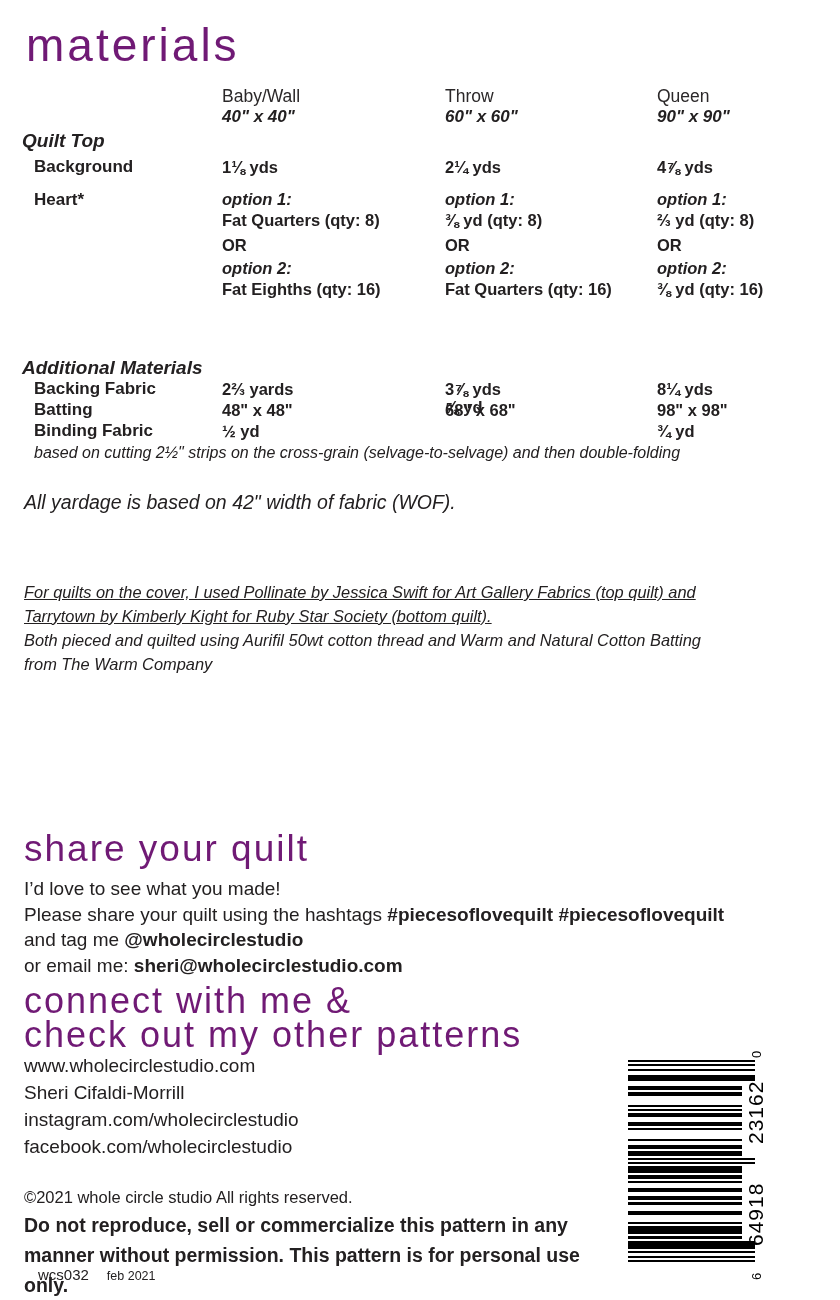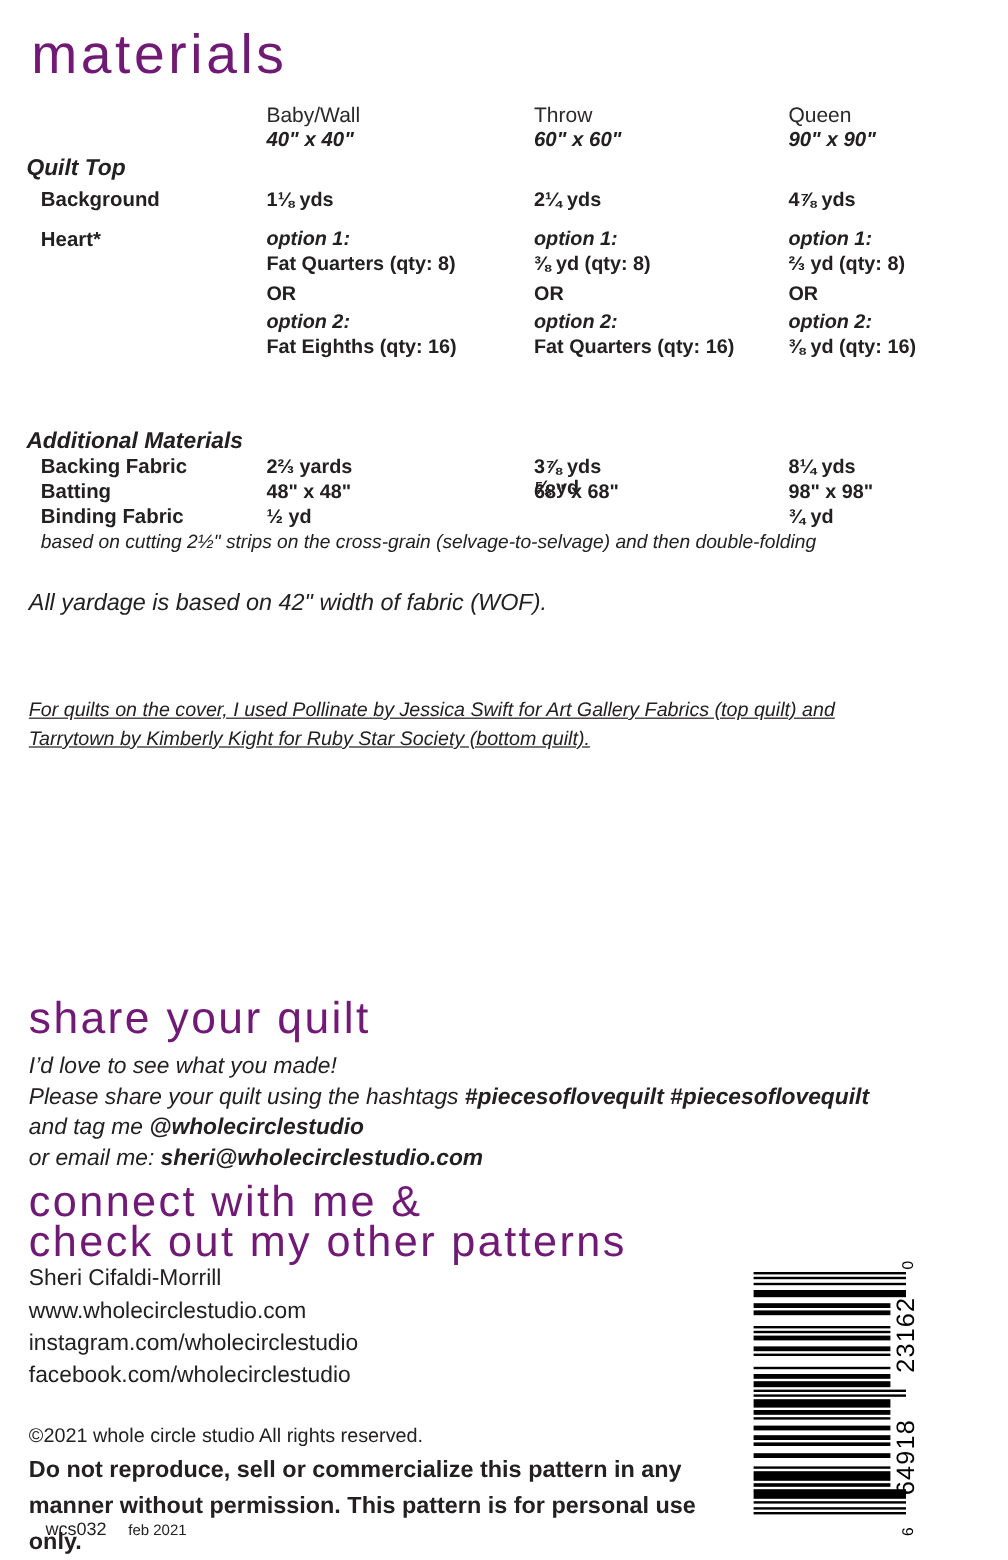--- a/index.html
+++ b/index.html
@@ -31,21 +31,21 @@
 
   .c1 { left:222px; } .c2 { left:445px; } .c3 { left:657px; }
 
   #yardage-note { left:24px; top:491px; font-size:19.5px; font-style:italic; }
   .para-italic  { font-size:16.4px; font-style:italic; line-height:24px; white-space:normal; }
   #cover-note   { left:24px; top:580px; width:712px;text-decoration:underline; }
   #thread-note  { left:24px; top:628px; width:680px; }
 
   
   .body-lg { font-size:19px; line-height:25.5px; }
-  #share-body   { left:24px; top:876px;font-style:italic; }
+  #share-body   { left:24px; top:876px; }
   #connect-body { left:24px; top:1052px; line-height:27px; }
   .bold { font-weight:700; }
 
   
   #copyright { left:24px; top:1188px; font-size:16.5px; }
   #notice    { left:24px; top:1210px; font-size:19.5px; font-weight:700; line-height:30px; white-space:normal; max-width:600px; }
   #sku-line  { left:24px; top:1266px; font-size:15px;margin-left:14px; }
   #pub-date  { margin-left:18px; font-size:12.5px; }
 
   
@@ -123,36 +123,37 @@
 
   <div class="abs row-label" style="left:34px; top:421px;">Binding Fabric</div>
   <div class="abs val c1" style="top:421px;">½ yd</div>
   <div class="abs val c2" style="top:397px;">⅝ yd</div>
   <div class="abs val c3" style="top:421px;">¾ yd</div>
 
   <div class="abs note-italic" style="left:34px; top:444px;">based on cutting 2½" strips on the cross-grain (selvage-to-selvage) and then double-folding</div>
 
   <div id="yardage-note" class="abs">All yardage is based on 42" width of fabric (WOF).</div>
   <div id="cover-note" class="abs para-italic">For quilts on the cover, I used Pollinate by Jessica Swift for Art Gallery Fabrics (top quilt) and Tarrytown by Kimberly Kight for Ruby Star Society (bottom quilt).</div>
+  <div id="thread-note" class="abs para-italic">Both pieced and quilted using Aurifil 50wt cotton thread and Warm and Natural Cotton Batting from The Warm Company</div>
 
   <div id="share-title" class="abs h-green">share your quilt</div>
   <div id="share-body" class="abs body-lg">
     <div>I’d love to see what you made!</div>
     <div><span>Please share your quilt using the hashtags </span><span class="bold">#piecesoflovequilt #piecesoflovequilt</span></div>
     <div><span>and tag me </span><span class="bold">@wholecirclestudio</span></div>
     <div><span>or email me: </span><span class="bold">sheri@wholecirclestudio.com</span></div>
   </div>
 
   <div id="connect-title" class="abs h-green">
     <div>connect with me &amp;</div>
     <div>check out my other patterns</div>
   </div>
   <div id="connect-body" class="abs body-lg">
+    <div>www.wholecirclestudio.com</div>
     <div>Sheri Cifaldi-Morrill</div>
-    <div>www.wholecirclestudio.com</div>
     <div>instagram.com/wholecirclestudio</div>
     <div>facebook.com/wholecirclestudio</div>
   </div>
 
   <div id="copyright" class="abs">©2021 whole circle studio  All rights reserved.</div>
   <div id="notice" class="abs">Do not reproduce, sell or commercialize this pattern in any manner without permission. This pattern is for personal use only.</div>
   <div id="sku-line" class="abs">
     <span>wcs032</span><span id="pub-date">feb 2021</span>
   </div>
 

